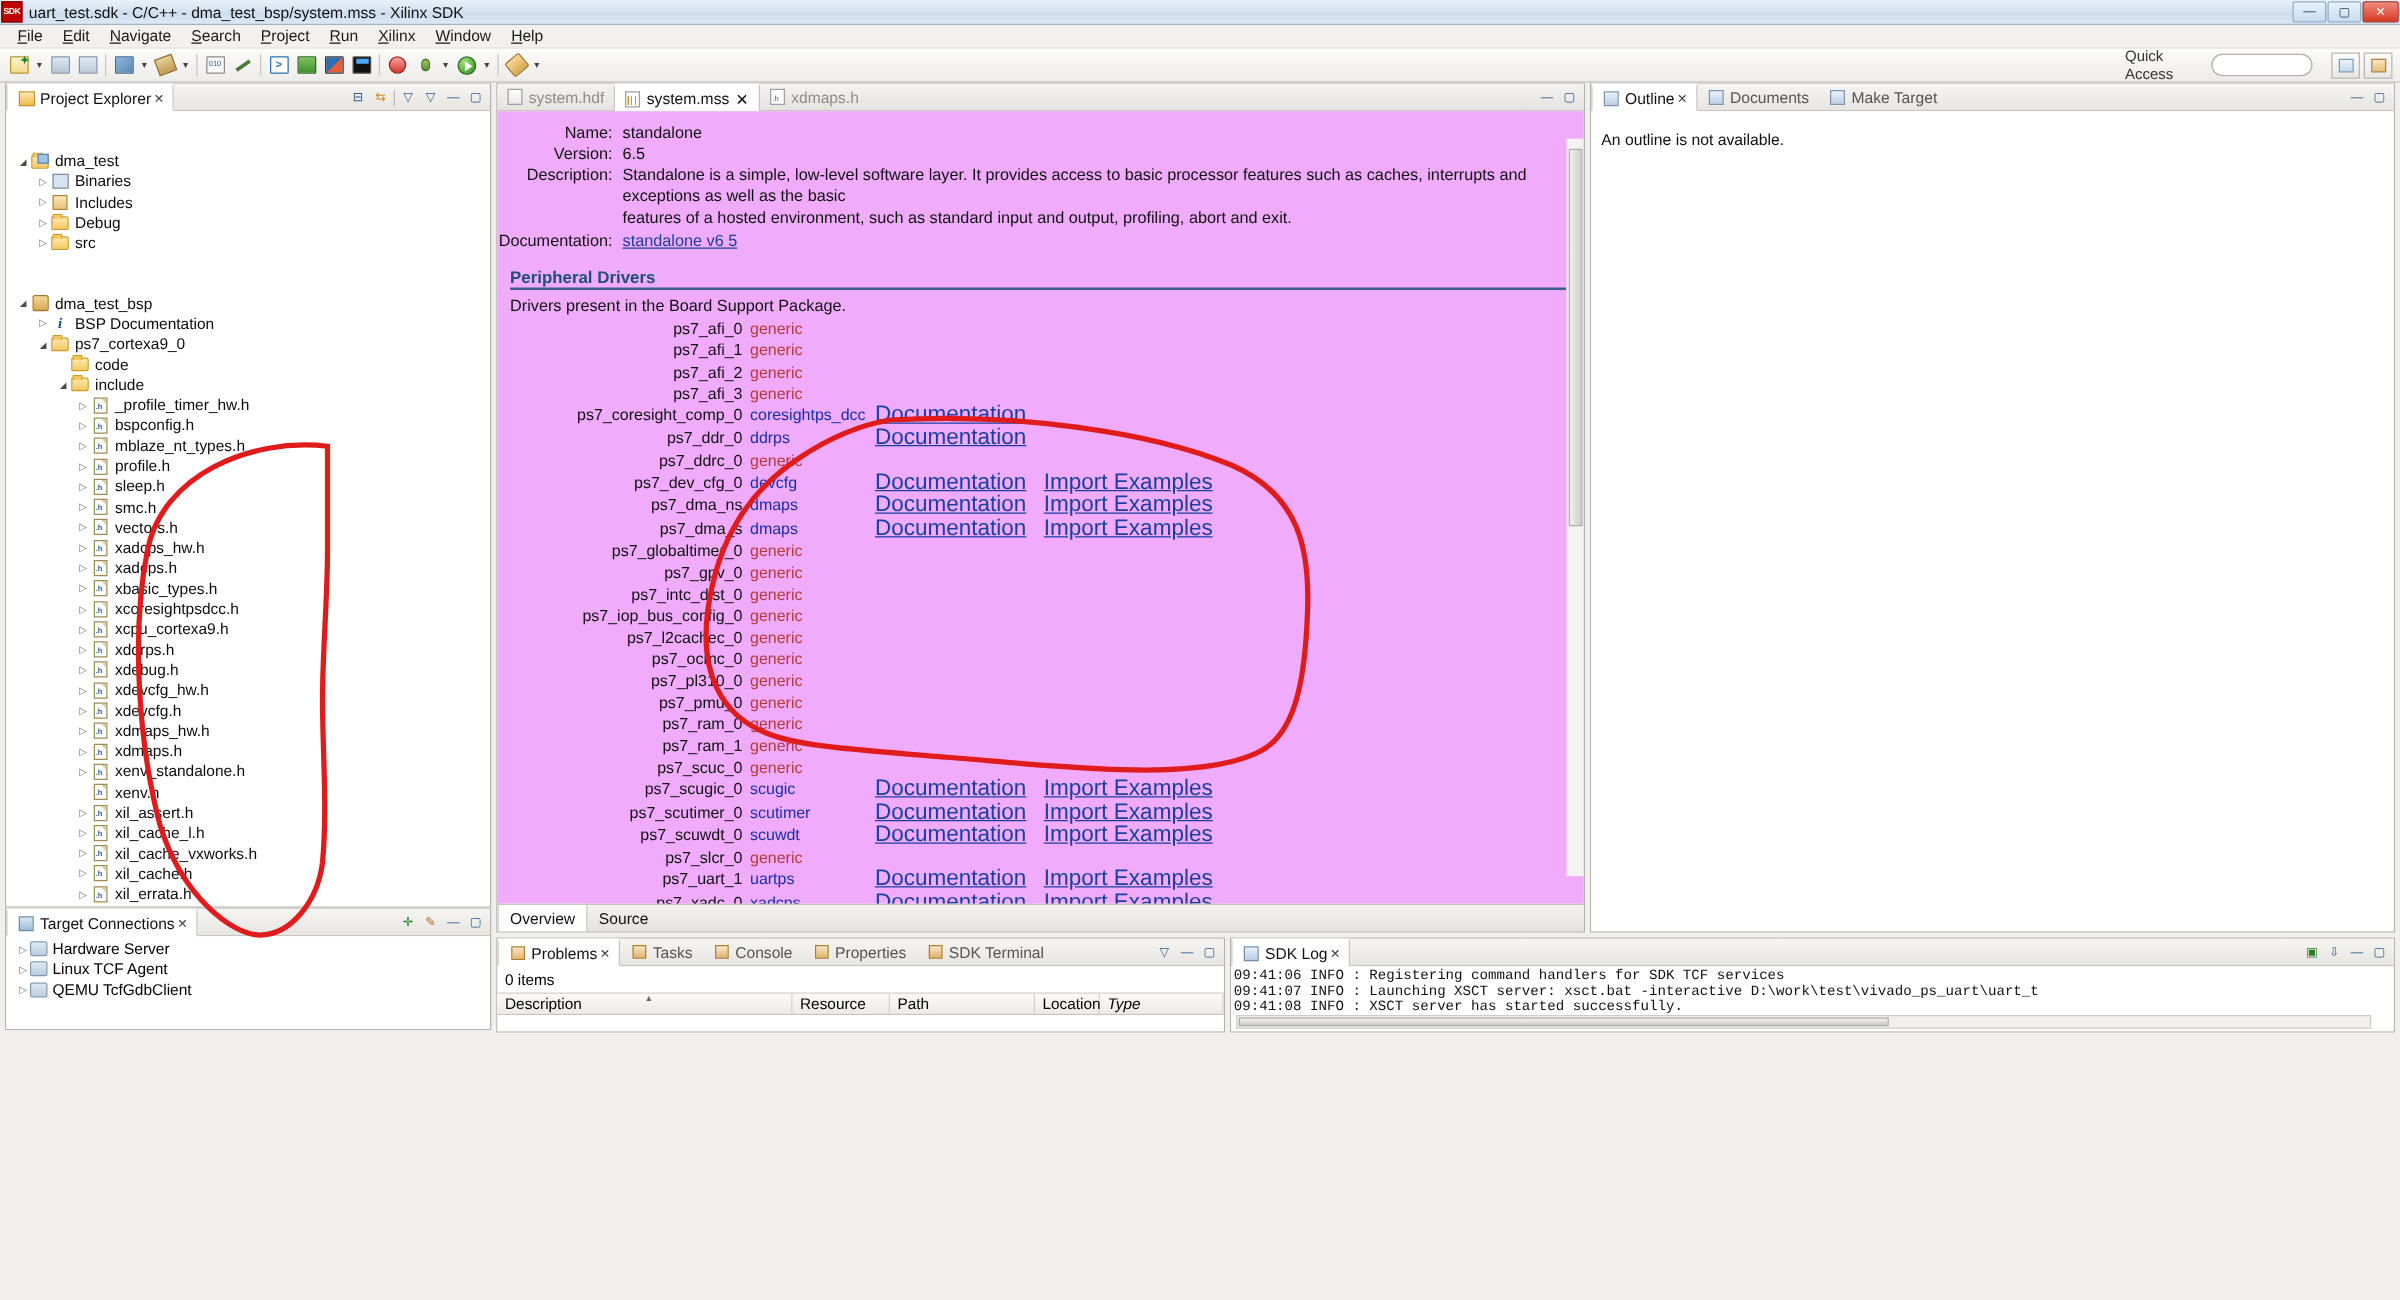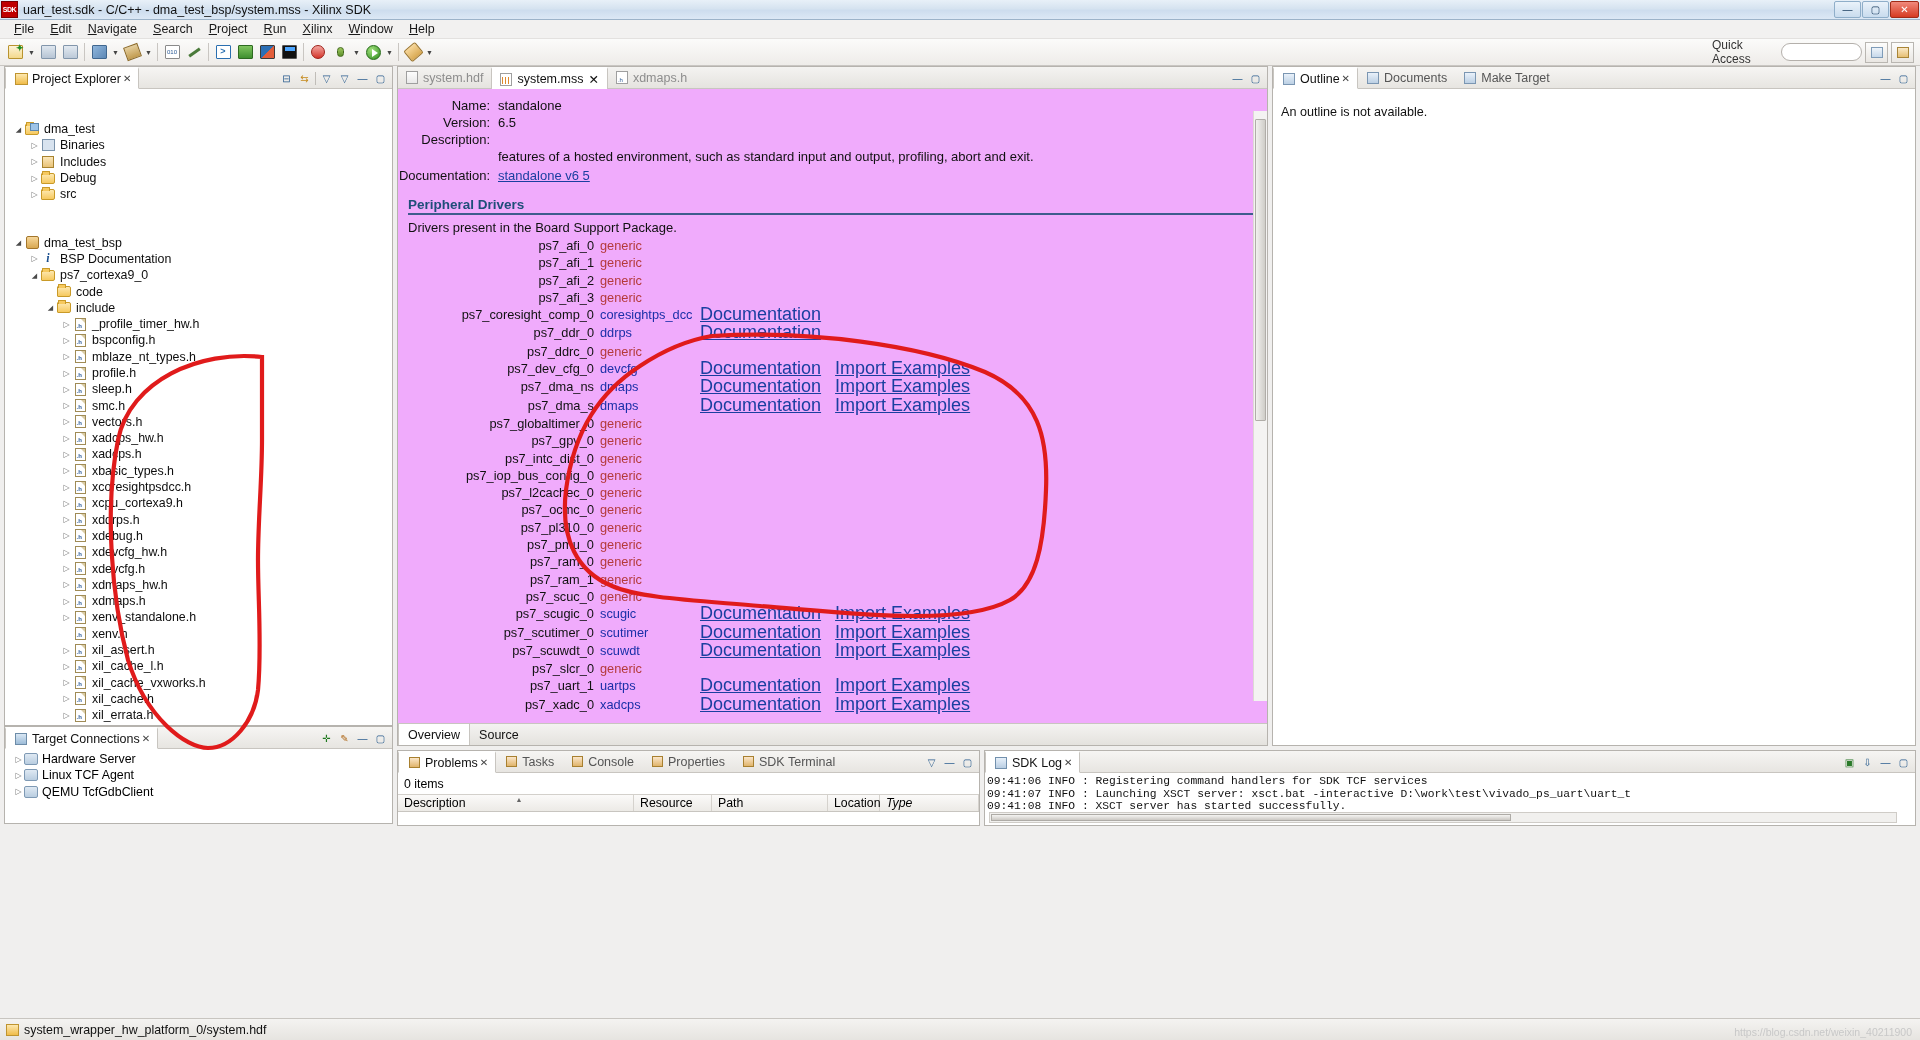--- a/index.html
+++ b/index.html
@@ -56,21 +56,21 @@
     display: flex; align-items: center; padding-left: 4px;
   }
   .tb-btn {
     width: 22px; height: 22px; display: flex; align-items: center; justify-content: center;
     font-size: 13px; position: relative;
   }
   .tb-arrow { width: 11px; height: 22px; display:flex; align-items:center; justify-content:center; font-size:7px; color:#444;}
   .tb-sep { width: 1px; height: 18px; background: #c9c6c2; margin: 0 3px; }
   .icon-sq { width: 15px; height: 14px; border-radius: 1px; display:block; }
   .quick-access {
-    position: absolute; right: 58px; top: 3px;
+    position: absolute; right: 70px; top: 3px;
     width: 150px; height: 20px;
     display:flex; align-items:center; justify-content:flex-end;
     font-size: 12px; color: #333;
   }
   .qa-box { border:1px solid #b4b0ab; background:#fff; border-radius:9px; height:18px; width:92px; }
   .persp-btns { position:absolute; right:6px; top:3px; display:flex; gap:3px; }
   .persp-btn { width:23px; height:21px; border:1px solid #b9b6b1; background:linear-gradient(to bottom,#fdfdfc,#e9e6e2); display:flex;align-items:center;justify-content:center; }
 
   
   .panel { position: absolute; background: #fff; border: 1px solid #b6b3ae; }
@@ -690,21 +690,21 @@
           <span class="kv-key">Name:</span>
           <span class="kv-val">standalone</span>
         </div>
         <div class="kv-row">
           <span class="kv-key">Version:</span>
           <span class="kv-val">6.5</span>
         </div>
         <div class="kv-row">
           <span class="kv-key">Description:</span>
           <span class="kv-val" style="max-width:760px;">
-            <br>
+            <span>Standalone is a simple, low-level software layer. It provides access to basic processor features such as caches, interrupts and exceptions as well as the basic</span><br>
             <span>features of a hosted environment, such as standard input and output, profiling, abort and exit.</span>
           </span>
         </div>
         <div class="kv-row" style="margin-top:2px;">
           <span class="kv-key">Documentation:</span>
           <span class="kv-val">
             <a href="#">standalone v6 5</a>
           </span>
         </div>
 
@@ -973,25 +973,20 @@
     <div class="log-body" id="log-body">
         <div class="log-line">09:41:06 INFO  : Registering command handlers for SDK TCF services</div>
         <div class="log-line">09:41:07 INFO  : Launching XSCT server: xsct.bat -interactive D:\work\test\vivado_ps_uart\uart_t</div>
         <div class="log-line">09:41:08 INFO  : XSCT server has started successfully.</div>
       </div>
     <div class="hscroll">
       <div class="hscroll-thumb" style="width:520px;"></div>
     </div>
   </div>
 
-  <div class="statusbar">
-    <span class="sb-ic"></span>
-    <span>system_wrapper_hw_platform_0/system.hdf</span>
-    <span class="watermark">https://blog.csdn.net/weixin_40211900</span>
-  </div>
 
   <svg id="annot" viewBox="0 0 1920 1040" xmlns="http://www.w3.org/2000/svg">
 
     <path d="M 262 357 C 200 350 130 380 118 440 C 104 510 112 600 128 660
              C 146 718 186 748 208 748 C 232 748 254 722 258 690
              C 262 648 258 600 258 560 C 258 520 262 480 262 440 Z" fill="none" stroke="#e01b1b" stroke-width="4.2" stroke-linecap="round"></path>
 
     <path d="M 712 336 C 810 330 920 345 985 372 C 1040 396 1048 440 1046 490
              C 1044 545 1036 585 1010 600 C 960 628 840 612 760 606
              C 690 600 640 598 612 586 C 578 572 560 540 566 490

